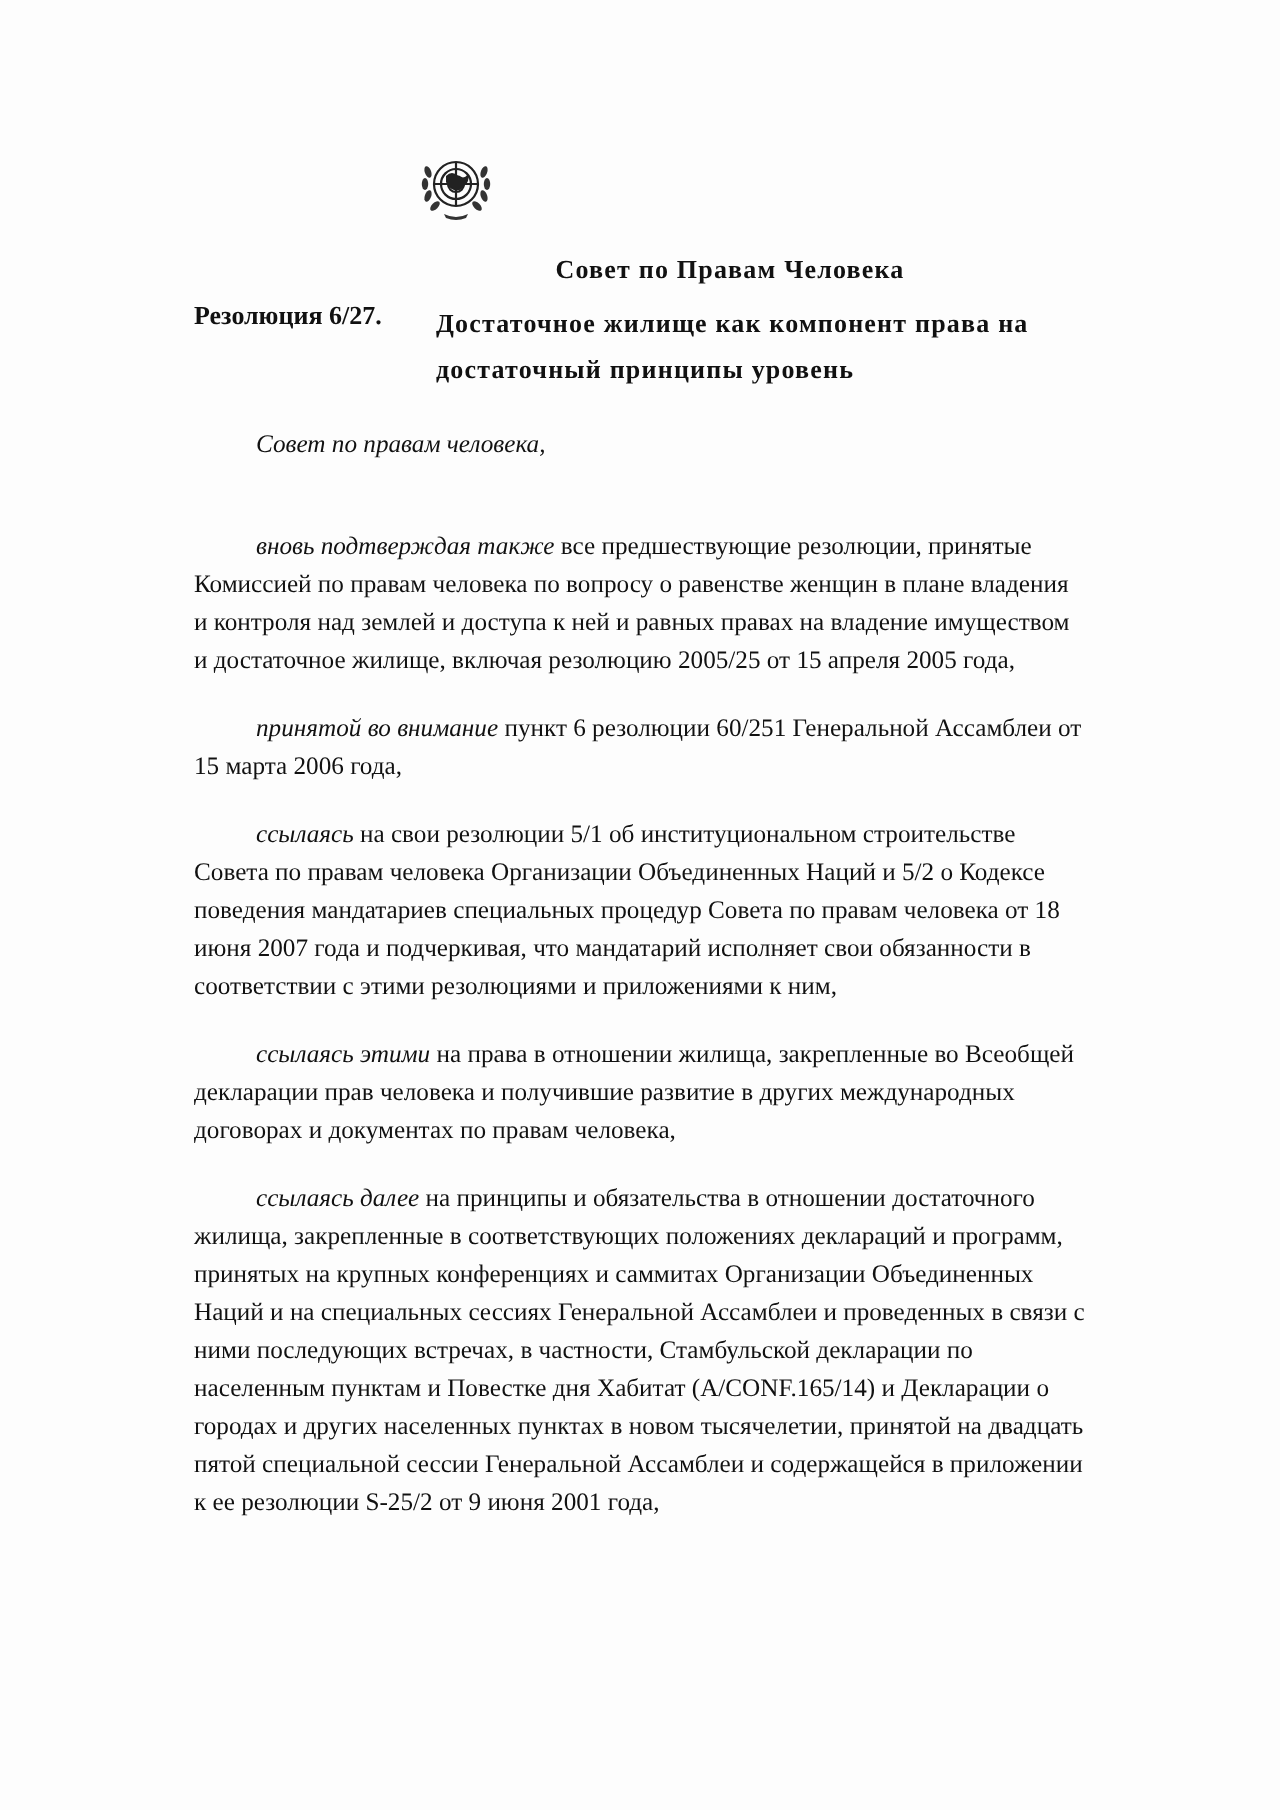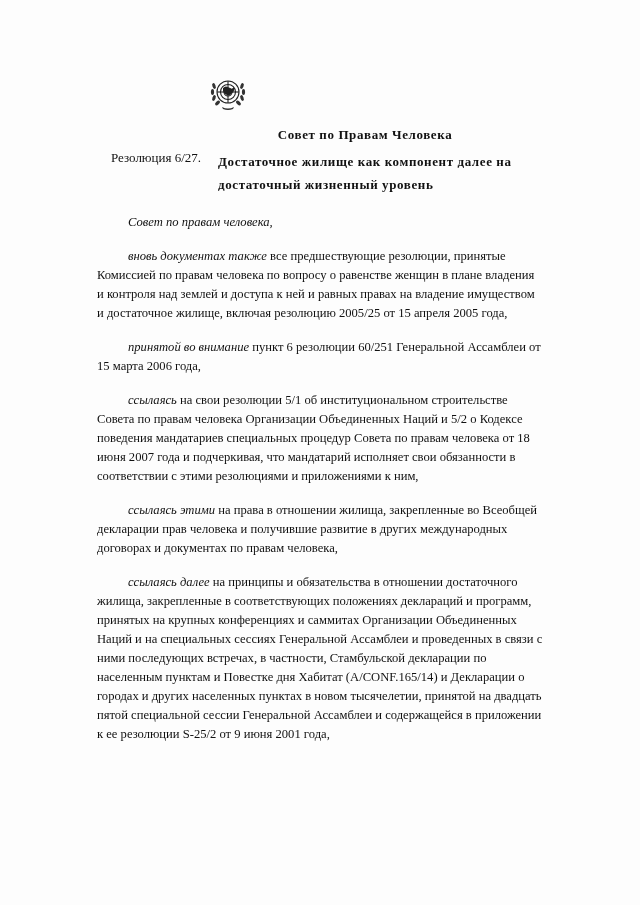--- a/index.html
+++ b/index.html
@@ -2,26 +2,26 @@
 <html><head>
 <meta charset="utf-8">
 <style>
   html, body { margin: 0; padding: 0; background: #fdfdfd; }
   body { width: 640px; height: 905px; position: relative; overflow: hidden;
          font-family: "Liberation Serif", "DejaVu Serif", serif; color: #111; }
   .page { position: absolute; left: 0; top: 0; width: 640px; height: 887px; background: #fdfdfd; }
   .logo { position: absolute; left: 208px; top: 74px; width: 40px; height: 40px; }
   .council-title { position: absolute; left: 0; width: 640px; top: 127px; text-align: center;
                    font-weight: bold; font-size: 13px; letter-spacing: 0.6px; padding-left: 90px; box-sizing: border-box; }
-  .res-num { position: absolute; left: 111px; top: 150px; font-weight: normal; font-size: 13px; }
+  .res-num { position: absolute; left: 97px; top: 150px; font-weight: bold; font-size: 13px; }
   .res-title { position: absolute; left: 218px; top: 150px; width: 320px; font-weight: bold; font-size: 13px;
                line-height: 23px; letter-spacing: 0.6px; }
   .body { position: absolute; left: 97px; top: 213px; width: 447px; font-size: 12.6px; line-height: 19px; }
   .para { margin: 0 0 15px 0; text-indent: 31px; text-align: left; }
-  .para.first { margin-bottom: 15px; }
+  .para.first { margin-bottom: 32px; }
   .lead { font-style: italic; }
 </style>
 </head>
 <body>
 
 <div class="page">
 
   <svg class="logo" viewBox="0 0 40 40">
     <g fill="none" stroke="#222" stroke-width="1.1">
       <circle cx="20" cy="18" r="11"></circle>
@@ -40,27 +40,27 @@
       <ellipse cx="35.5" cy="18" rx="1.6" ry="3"></ellipse>
       <ellipse cx="34" cy="24" rx="1.6" ry="3" transform="rotate(-20 34 24)"></ellipse>
       <ellipse cx="30.5" cy="29" rx="1.6" ry="3" transform="rotate(-45 30.5 29)"></ellipse>
       <path d="M14 33 q6 3 12 0 l-1 2 q-5 2 -10 0z"></path>
     </g>
   </svg>
 
   <div class="council-title">Совет по Правам Человека</div>
 
   <div class="res-num">Резолюция 6/27.</div>
-  <div class="res-title">Достаточное жилище как компонент далее на достаточный жизненный уровень</div>
+  <div class="res-title">Достаточное жилище как компонент права на достаточный принципы уровень</div>
 
   <div class="body">
     <p class="para first lead">Совет по правам человека,</p>
 
 
-    <p class="para"><span class="lead">вновь документах также</span><span> все предшествующие резолюции, принятые Комиссией по правам человека по вопросу о равенстве женщин в плане владения и контроля над землей и доступа к ней и равных правах на владение имуществом и достаточное жилище, включая резолюцию 2005/25 от 15 апреля 2005 года,</span></p>
+    <p class="para"><span class="lead">вновь подтверждая также</span><span> все предшествующие резолюции, принятые Комиссией по правам человека по вопросу о равенстве женщин в плане владения и контроля над землей и доступа к ней и равных правах на владение имуществом и достаточное жилище, включая резолюцию 2005/25 от 15 апреля 2005 года,</span></p>
 
     <p class="para"><span class="lead">принятой во внимание</span><span> пункт 6 резолюции 60/251 Генеральной Ассамблеи от 15 марта 2006 года,</span></p>
 
     <p class="para"><span class="lead">ссылаясь</span><span> на свои резолюции 5/1 об институциональном строительстве Совета по правам человека Организации Объединенных Наций и 5/2 о Кодексе поведения мандатариев специальных процедур Совета по правам человека от 18 июня 2007 года и подчеркивая, что мандатарий исполняет свои обязанности в соответствии с этими резолюциями и приложениями к ним,</span></p>
 
     <p class="para"><span class="lead">ссылаясь этими</span><span> на права в отношении жилища, закрепленные во Всеобщей декларации прав человека и получившие развитие в других международных договорах и документах по правам человека,</span></p>
 
     <p class="para"><span class="lead">ссылаясь далее</span><span> на принципы и обязательства в отношении достаточного жилища, закрепленные в соответствующих положениях деклараций и программ, принятых на крупных конференциях и саммитах Организации Объединенных Наций и на специальных сессиях Генеральной Ассамблеи и проведенных в связи с ними последующих встречах, в частности, Стамбульской декларации по населенным пунктам и Повестке дня Хабитат (A/CONF.165/14) и Декларации о городах и других населенных пунктах в новом тысячелетии, принятой на двадцать пятой специальной сессии Генеральной Ассамблеи и содержащейся в приложении к ее резолюции S-25/2 от 9 июня 2001 года,</span></p>
   </div>
 </div>

